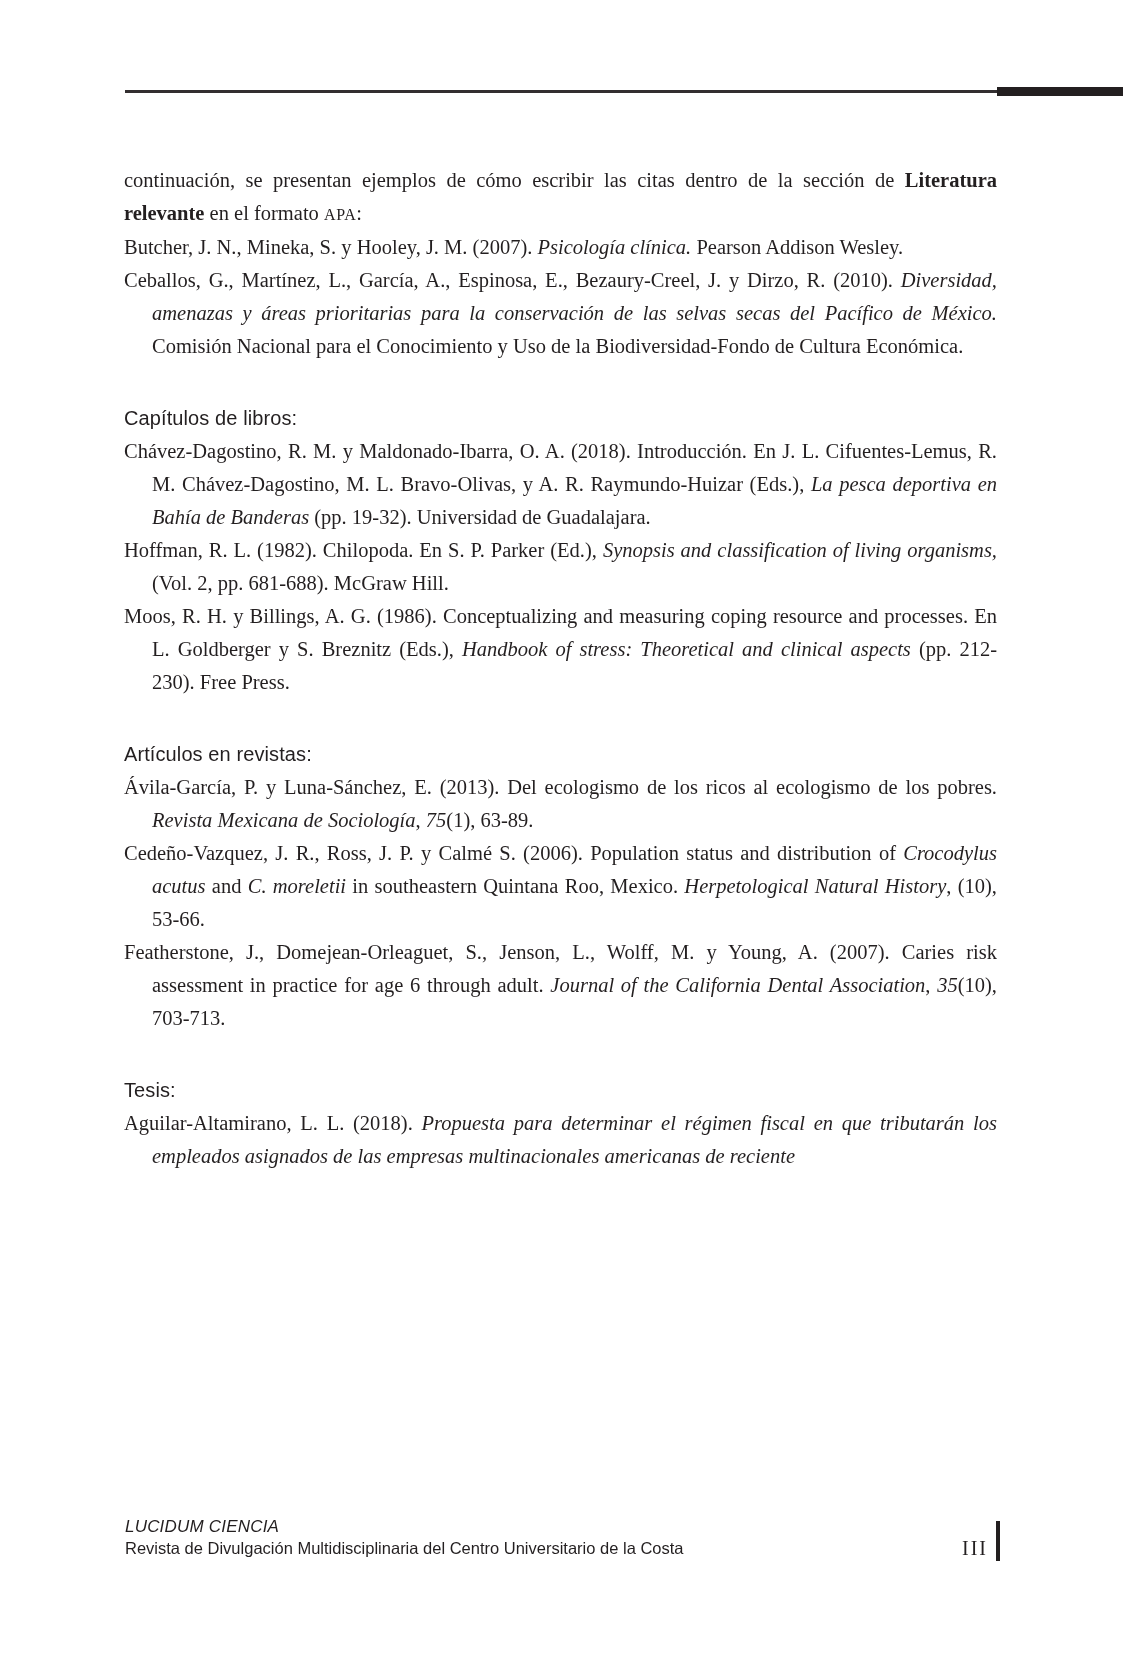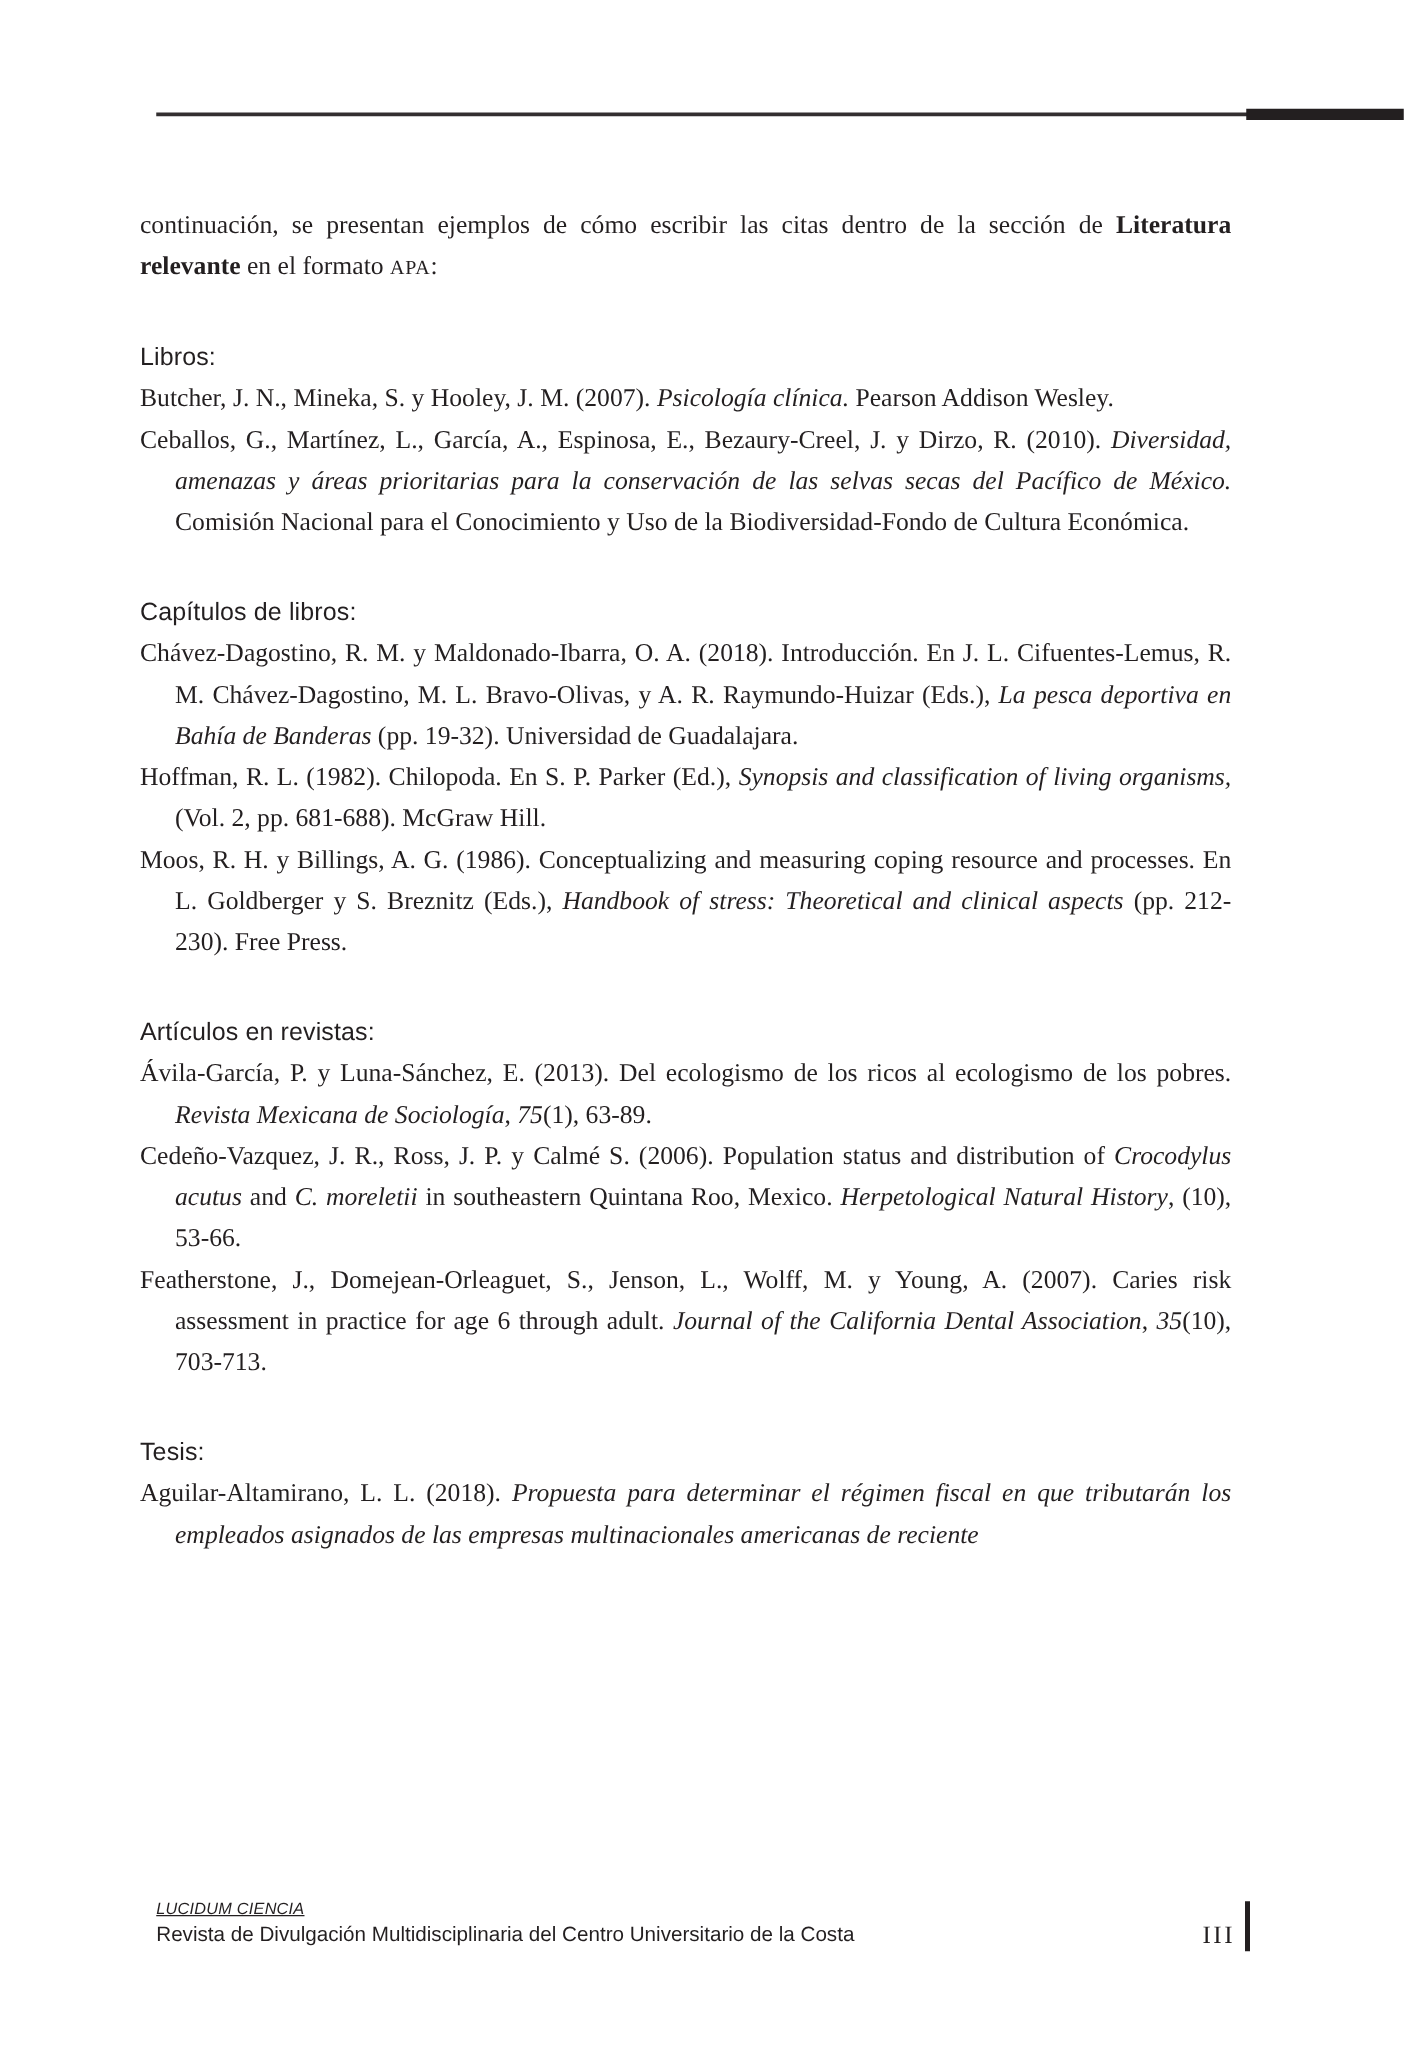--- a/index.html
+++ b/index.html
@@ -12,21 +12,21 @@
     overflow: hidden;
   }
   .page { position: absolute; inset: 0; }
 
   
   .rule-thin  { position: absolute; left: 125px; top: 90px; width: 873px; height: 3px; background: #332f30; }
   .rule-thick { position: absolute; left: 997px; top: 87px; width: 126px; height: 9px; background: #231f20; }
 
   
   .content {
-    position: absolute; left: 112px; top: 0; width: 873px;
+    position: absolute; left: 124px; top: 0; width: 873px;
     font-size: 20.5px; line-height: 33px;
     text-align: justify;
   }
   .intro { margin: 164px 0 0 0; }
   .bd { font-weight: bold; }
   .it { font-style: italic; margin-top: 33px; }
   .sc { font-size: 0.78em; letter-spacing: 0.6px; }
 
   .section-title {
     font-family: "Liberation Sans", sans-serif;
@@ -41,21 +41,21 @@
     padding-left: 28px;
     text-indent: -28px;
   }
 
   
   .footer-left {
     position: absolute; left: 125px; top: 1516px;
     font-family: "Liberation Sans", sans-serif;
     color: #231f20;
   }
-  .journal { font-style: italic; font-size: 13px; line-height: 21px; letter-spacing: 0.2px; text-decoration: underline; }
+  .journal { font-style: italic; font-size: 17px; line-height: 21px; letter-spacing: 0.2px; }
   .journal-desc { font-size: 16.5px; line-height: 23px; }
   .footer-bar {
     position: absolute; left: 996px; top: 1521px;
     width: 4px; height: 40px; background: #231f20;
   }
   .page-num {
     position: absolute; left: 962px; top: 1537px;
     font-family: "Liberation Serif", serif;
     font-size: 20px; letter-spacing: 2px;
   }
@@ -64,21 +64,20 @@
 <body>
 
 <div class="page">
 
   <div class="rule-thin"></div>
   <div class="rule-thick"></div>
 
   <div class="content">
     <p class="intro"><span>continuación, se presentan ejemplos de cómo escribir las citas dentro de la sección de </span><span class="bd">Literatura relevante</span><span> en el formato </span><span class="sc">APA</span><span>:</span></p>
     <div id="sections">
-        <h2 class="section-title">Libros:</h2>
         <p class="ref"><span>Butcher, J. N., Mineka, S. y Hooley, J. M. (2007). </span><span class="it">Psicología clínica.</span><span> Pearson Addison Wesley.</span></p>
         <p class="ref"><span>Ceballos, G., Martínez, L., García, A., Espinosa, E., Bezaury-Creel, J. y Dirzo, R. (2010). </span><span class="it">Diversidad, amenazas y áreas prioritarias para la conservación de las selvas secas del Pacífico de México.</span><span> Comisión Nacional para el Conocimiento y Uso de la Biodiversidad-Fondo de Cultura Económica.</span></p>
         <h2 class="section-title">Capítulos de libros:</h2>
         <p class="ref"><span>Chávez-Dagostino, R. M. y Maldonado-Ibarra, O. A. (2018). Introducción. En J. L. Cifuentes-Lemus, R. M. Chávez-Dagostino, M. L. Bravo-Olivas, y A. R. Raymundo-Huizar (Eds.), </span><span class="it">La pesca deportiva en Bahía de Banderas</span><span> (pp. 19-32). Universidad de Guadalajara.</span></p>
         <p class="ref"><span>Hoffman, R. L. (1982). Chilopoda. En S. P. Parker (Ed.), </span><span class="it">Synopsis and classification of living organisms,</span><span> (Vol. 2, pp. 681-688). McGraw Hill.</span></p>
         <p class="ref"><span>Moos, R. H. y Billings, A. G. (1986). Conceptualizing and measuring coping resource and processes. En L. Goldberger y S. Breznitz (Eds.), </span><span class="it">Handbook of stress: Theoretical and clinical aspects</span><span> (pp. 212-230). Free Press.</span></p>
         <h2 class="section-title">Artículos en revistas:</h2>
         <p class="ref"><span>Ávila-García, P. y Luna-Sánchez, E. (2013). Del ecologismo de los ricos al ecologismo de los pobres. </span><span class="it">Revista Mexicana de Sociología</span><span>, </span><span class="it">75</span><span>(1), 63-89.</span></p>
         <p class="ref"><span>Cedeño-Vazquez, J. R., Ross, J. P. y Calmé S. (2006). Population status and distribution of </span><span class="it">Crocodylus acutus</span><span> and </span><span class="it">C. moreletii</span><span> in southeastern Quintana Roo, Mexico. </span><span class="it">Herpetological Natural History</span><span>, (10), 53-66.</span></p>
         <p class="ref"><span>Featherstone, J., Domejean-Orleaguet, S., Jenson, L., Wolff, M. y Young, A. (2007). Caries risk assessment in practice for age 6 through adult. </span><span class="it">Journal of the California Dental Association</span><span>, </span><span class="it">35</span><span>(10), 703-713.</span></p>

